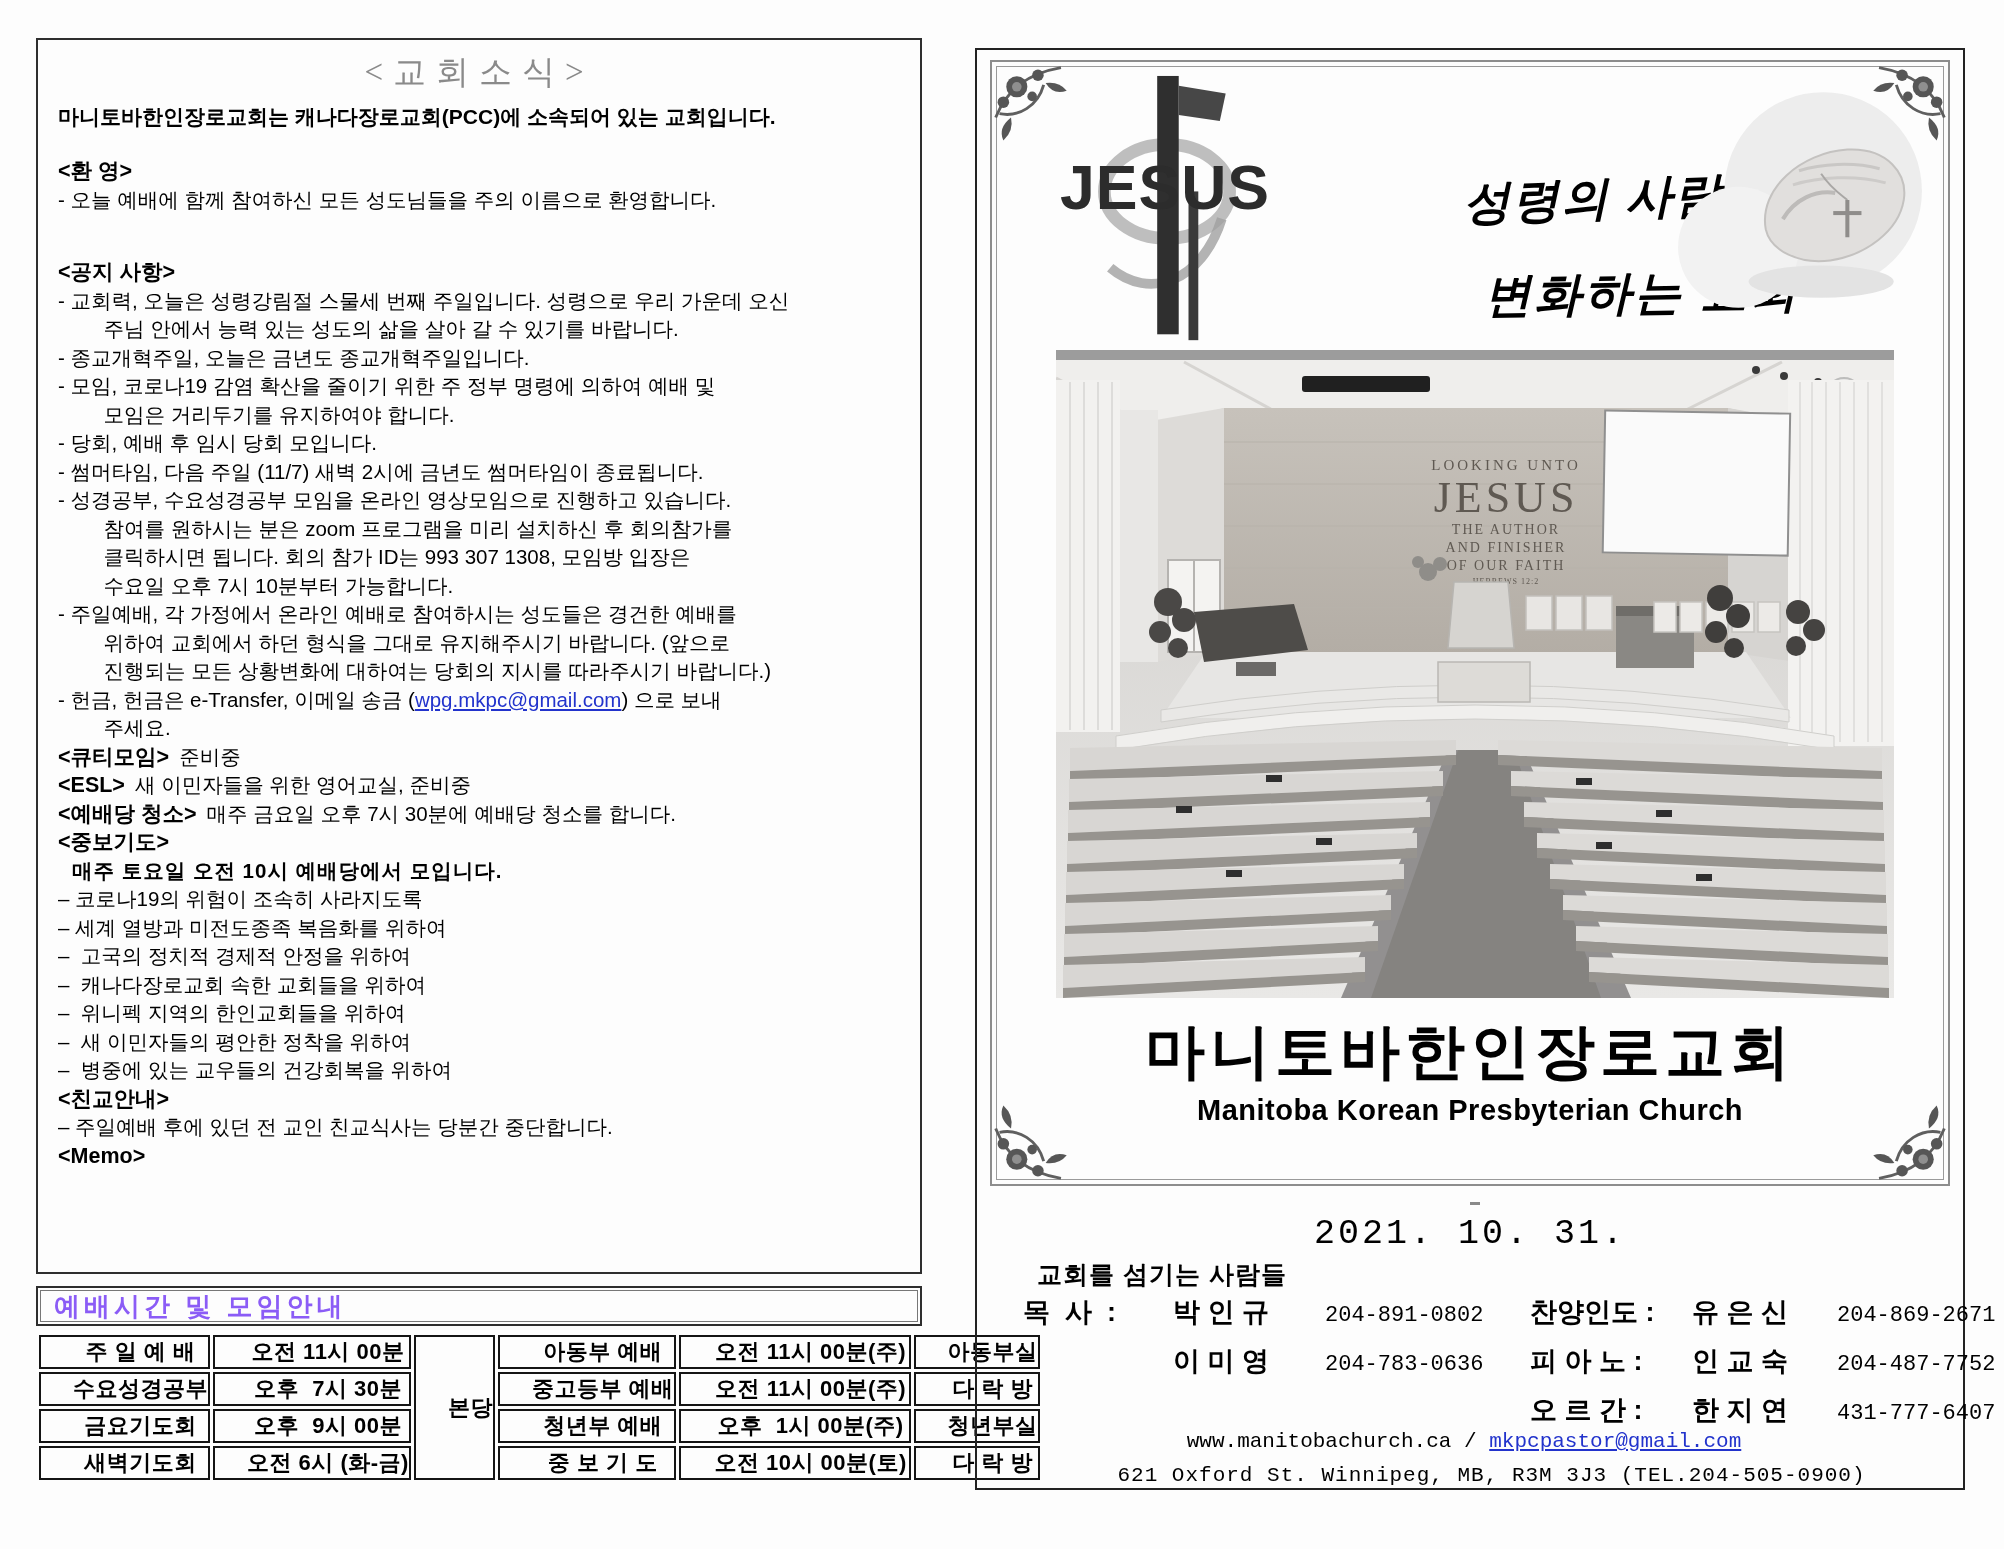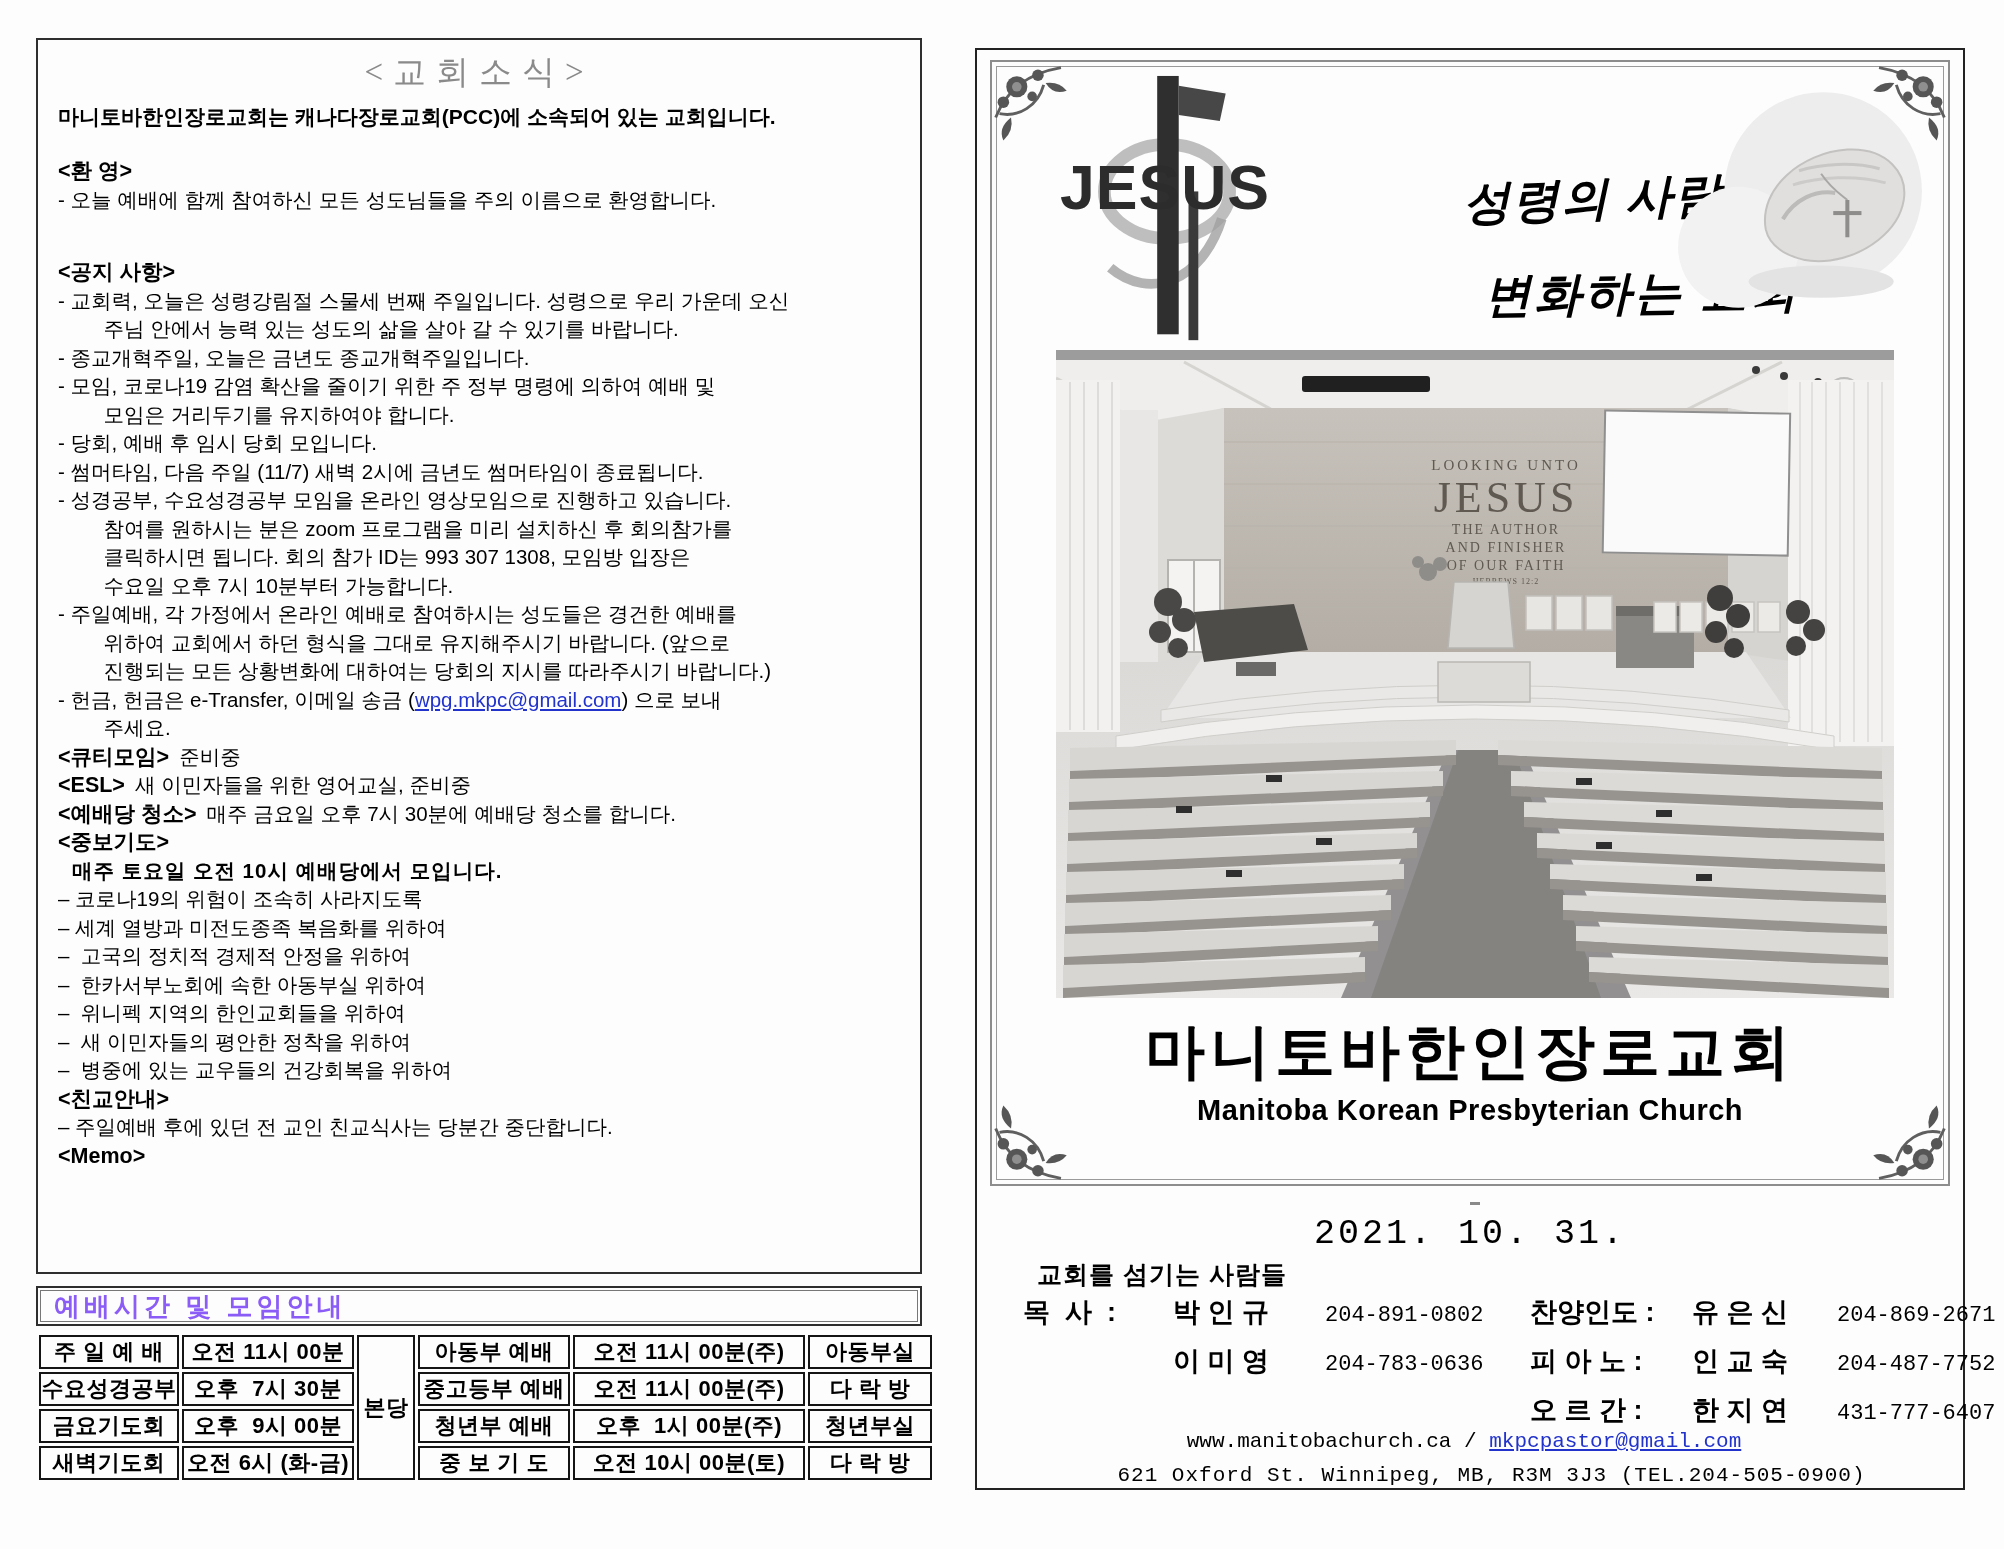--- a/index.html
+++ b/index.html
@@ -21,21 +21,21 @@
   .prayer-sub { font-weight:700; margin-left:14px; letter-spacing:1px; }
   a.blue { color:#2233cc; text-decoration:underline; cursor:pointer; }
 
   .sched-box { position:absolute; left:36px; top:1286px; width:886px; height:40px;
     border:2px solid #2e2e2e; display:flex; align-items:center; padding-left:16px; }
   .sched-box .in { position:absolute; inset:2px; border:1px solid #777; pointer-events:none; }
   .sched-title { font-weight:800; font-size:26px; letter-spacing:4px; color:#8b5cf6; position:relative; }
 
   table.sched { position:absolute; left:36px; top:1332px; border-collapse:separate; border-spacing:3px; table-layout:fixed; }
   table.sched td { border:2px solid #141414; text-align:center; font-weight:700; font-size:22px;
-    height:34px; vertical-align:middle; letter-spacing:0.5px; white-space:pre; }
+    height:34px; vertical-align:middle; letter-spacing:0.5px; white-space:pre;padding-left:32px; }
 
   
   .cover-box { position:absolute; left:975px; top:48px; width:990px; height:1442px; border:2px solid #222; }
   .frame { position:absolute; left:13px; top:10px; width:960px; height:1126px; border:2px solid #8d8d8d; }
   .frame .frame-inner { position:absolute; inset:4px; border:1px solid #9a9a9a; pointer-events:none; }
   .corner { position:absolute; width:96px; height:96px; }
   .corner.tl { left:-4px; top:-4px; }
   .corner.tr { right:-4px; top:-4px; transform:scaleX(-1); }
   .corner.br { right:-4px; bottom:-4px; transform:scale(-1,-1); }
   .corner.bl { left:-4px; bottom:-4px; transform:scaleY(-1); }
@@ -97,21 +97,21 @@
 
     <div class="line mt-qt"><span class="hdr inline">&lt;큐티모임&gt;</span><span>준비중</span></div>
     <div class="line"><span class="hdr inline">&lt;ESL&gt;</span><span>새 이민자들을 위한 영어교실, 준비중</span></div>
     <div class="line"><span class="hdr inline">&lt;예배당 청소&gt;</span><span>매주 금요일 오후 7시 30분에 예배당 청소를 합니다.</span></div>
 
     <div class="hdr">&lt;중보기도&gt;</div>
     <div class="prayer-sub">매주 토요일 오전 10시 예배당에서 모입니다.</div>
     <div class="item">– 코로나19의 위험이 조속히 사라지도록</div>
     <div class="item">– 세계 열방과 미전도종족 복음화를 위하여</div>
     <div class="item">–  고국의 정치적 경제적 안정을 위하여</div>
-    <div class="item">–  한카서부노회에 속한 아동부실 위하여</div>
+    <div class="item">–  캐나다장로교회 속한 교회들을 위하여</div>
     <div class="item">–  위니펙 지역의 한인교회들을 위하여</div>
     <div class="item">–  새 이민자들의 평안한 정착을 위하여</div>
     <div class="item">–  병중에 있는 교우들의 건강회복을 위하여</div>
 
     <div class="hdr">&lt;친교안내&gt;</div>
     <div class="item">– 주일예배 후에 있던 전 교인 친교식사는 당분간 중단합니다.</div>
     <div class="hdr">&lt;Memo&gt;</div>
   </div>
 
   <div class="sched-box">

